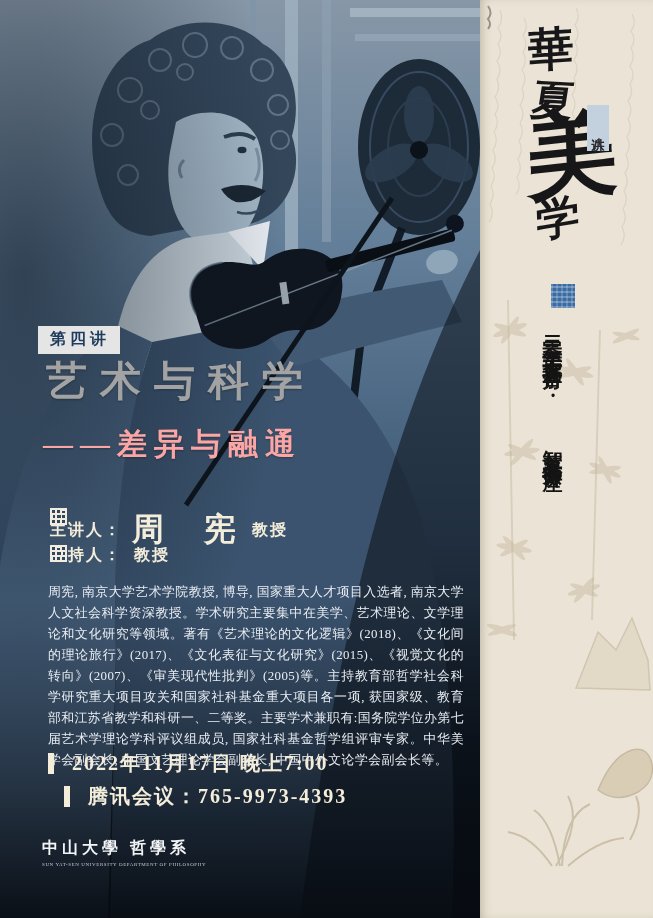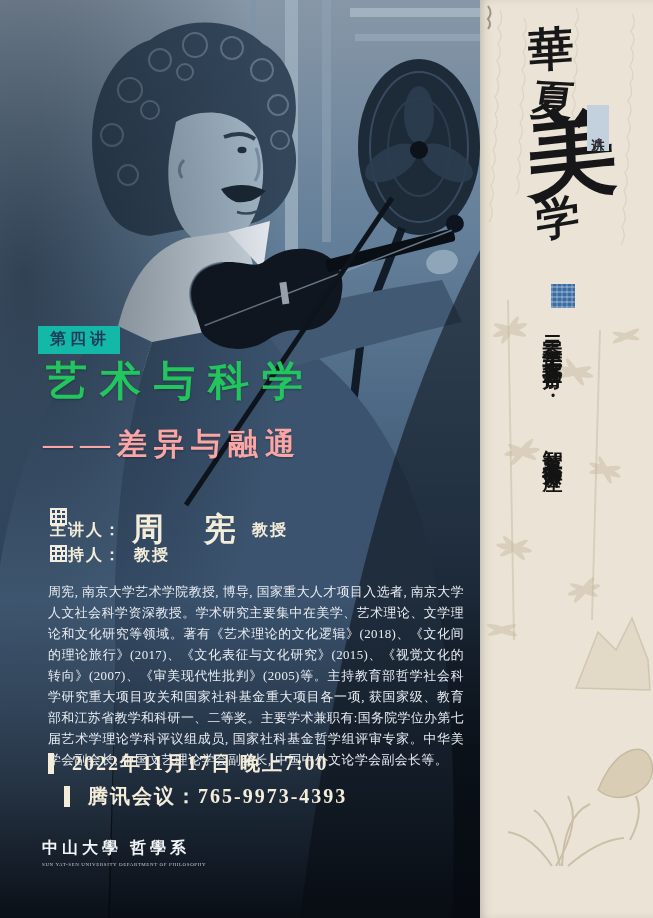--- a/index.html
+++ b/index.html
@@ -2,23 +2,23 @@
 <html><head>
 <meta charset="utf-8">
 <style>
   html,body{margin:0;padding:0;background:#222;}
   .poster{position:relative;width:653px;height:918px;margin:0 auto;overflow:hidden;
           font-family:"Liberation Serif","DejaVu Serif",serif;background:#0d1420;}
   
   .photo-panel{position:absolute;left:0;top:0;width:480px;height:918px;overflow:hidden;}
   .photo-panel svg{position:absolute;left:0;top:0;width:480px;height:918px;}
   .overlay{position:absolute;z-index:5;}
-  .series-badge{left:38px;top:326px;background:#14b8a6;color:#1f3c5d;
+  .series-badge{left:38px;top:326px;background:#e5e5e5;color:#1f3c5d;
         font-size:16px;font-weight:bold;letter-spacing:4px;padding:3px 10px 4px 12px;}
-  .title-1{left:46px;top:354px;color:#22c55e;font-size:41px;font-weight:bold;letter-spacing:13px;
+  .title-1{left:46px;top:354px;color:#a3a3a3;font-size:41px;font-weight:bold;letter-spacing:13px;
         text-shadow:0 1px 2px rgba(10,20,30,.35);white-space:nowrap;}
   .title-2{left:43px;top:424px;color:#fca5a5;font-size:30px;font-weight:bold;letter-spacing:7px;
         text-shadow:0 1px 2px rgba(10,20,30,.35);white-space:nowrap;}
   .person-row{display:flex;align-items:center;gap:10px;color:#f3edda;white-space:nowrap;}
   .person-row .seal{width:17px;height:17px;flex:0 0 17px;}
   .person-label{font-size:16px;font-weight:bold;letter-spacing:2px;}
   .person-name{font-size:32px;font-weight:bold;letter-spacing:4px;}
   .person-suffix{font-size:16px;font-weight:bold;letter-spacing:2px;margin-left:2px;}
   .row-speaker{left:50px;top:508px;}
   .row-host{left:50px;top:545px;}

